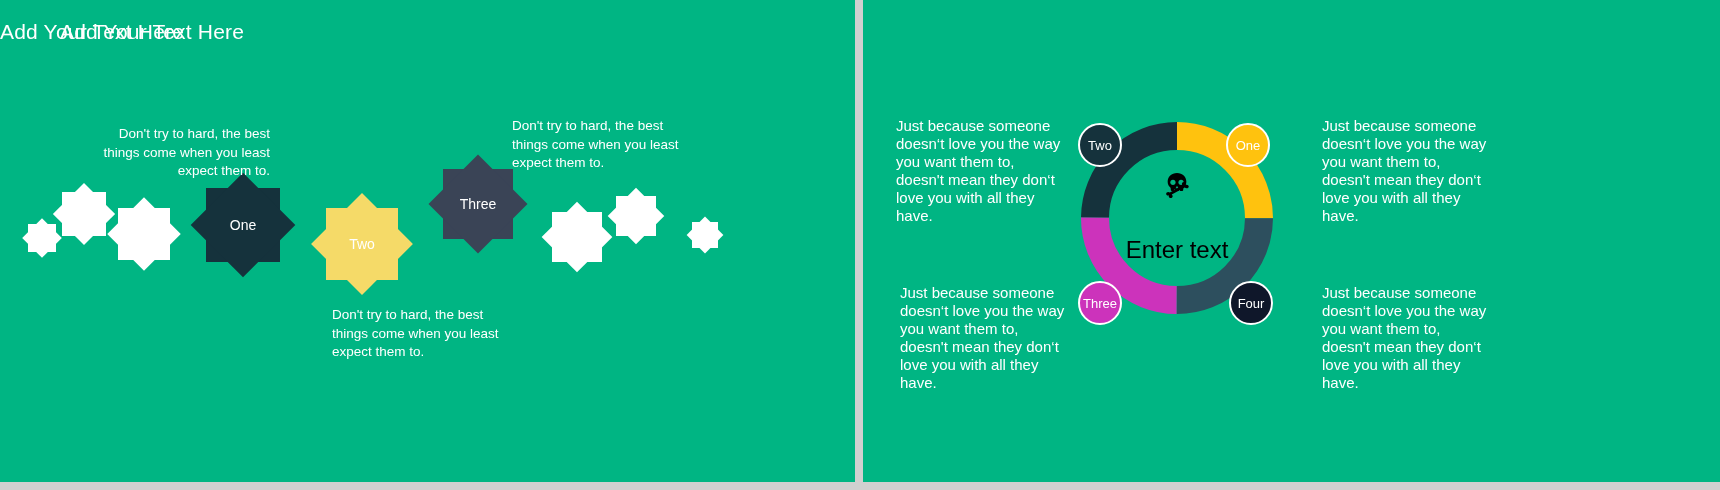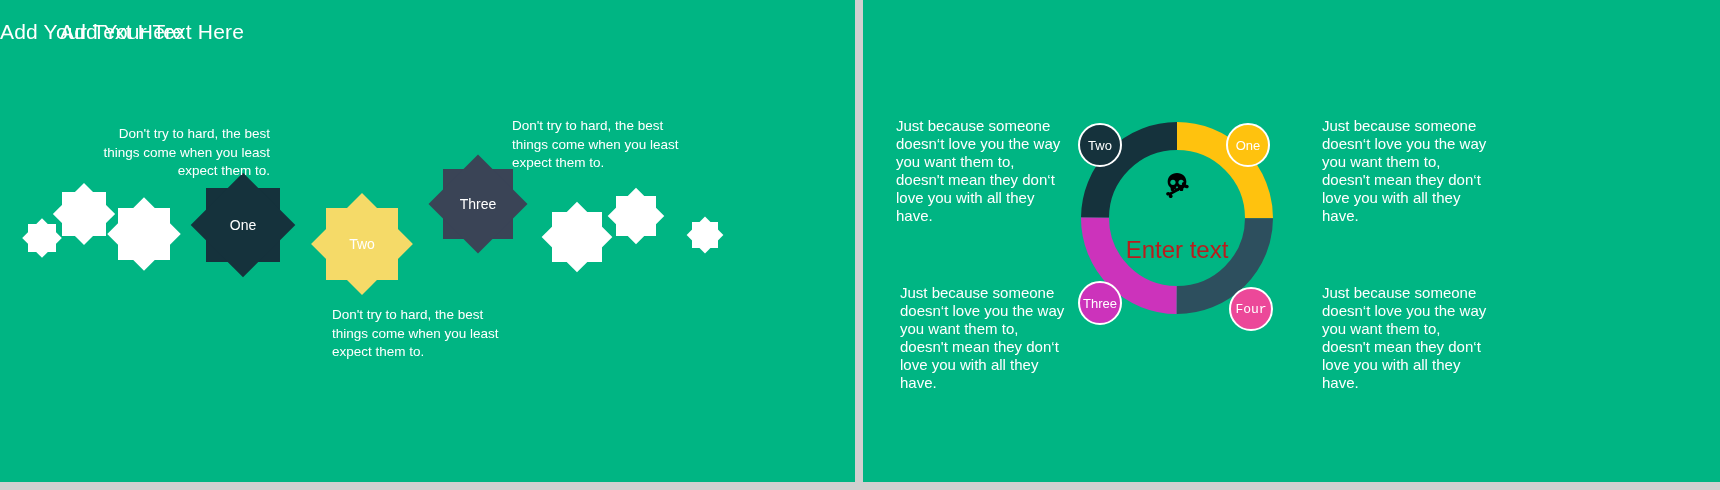--- a/index.html
+++ b/index.html
@@ -44,31 +44,31 @@
   
   .donut-wrap { position:absolute; left:1077px; top:118px; width:200px; height:200px; }
   .donut-svg  { position:absolute; left:0; top:0; }
 
   .donut-center {
     position:absolute; left:0; top:0; width:200px; height:200px;
     display:flex; flex-direction:column; align-items:center; justify-content:center;
     gap:2px;
   }
   .skull-icon { display:block; width:26px; height:28px; margin-bottom:2px; }
-  .center-text { color:#b91c1c; font-size:24px; font-weight:400; white-space:nowrap;margin-top:32px; }
+  .center-text { color:#000000; font-size:24px; font-weight:400; white-space:nowrap;margin-top:32px; }
 
   .badge {
     position:absolute; width:44px; height:44px; border-radius:50%;
     border:2.5px solid #ffffff; display:flex; align-items:center; justify-content:center;
     color:#ffffff; font-size:13px; z-index:5;
   }
   .badge-one   { left:1226px; top:123px;  background:#ffc20e; }
   .badge-two   { left:1078px; top:123px;  background:#15323c; }
   .badge-three { left:1078px; top:281px;  background:#cc33bb; }
-  .badge-four  { left:1229px; top:287px;  background:#ec4899;font-family:Liberation Mono, monospace; }
+  .badge-four  { left:1229px; top:281px;  background:#0f172a; }
 
   .rpara {
     position:absolute; color:#ffffff; font-size:15px; line-height:18px;
     width:168px;
   }
   .rpara-tl { left:896px;  top:117px; text-align:left; }
   .rpara-tr { left:1322px; top:117px; text-align:left; }
   .rpara-bl { left:900px;  top:284px; text-align:left; }
   .rpara-br { left:1322px; top:284px; text-align:left; }
 </style>

